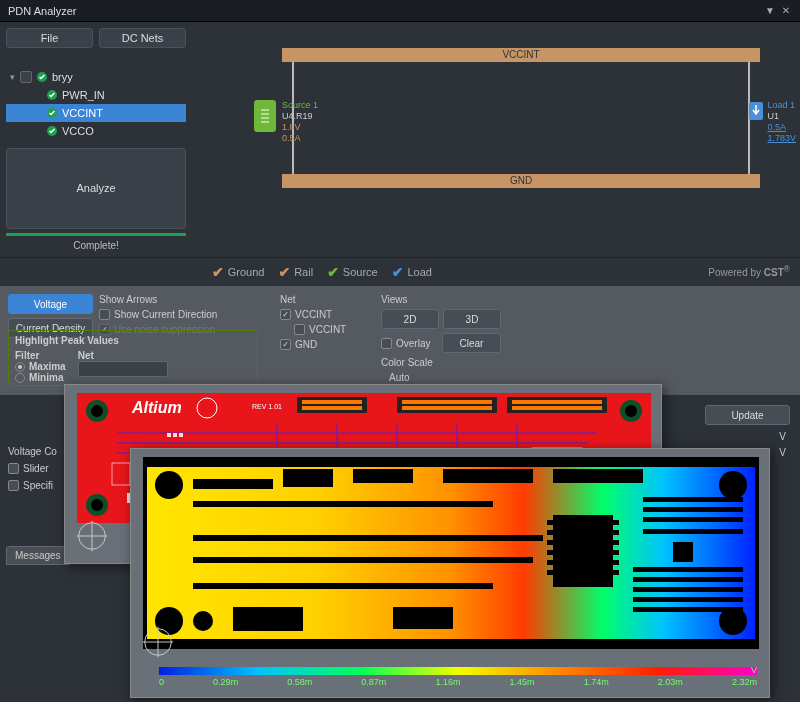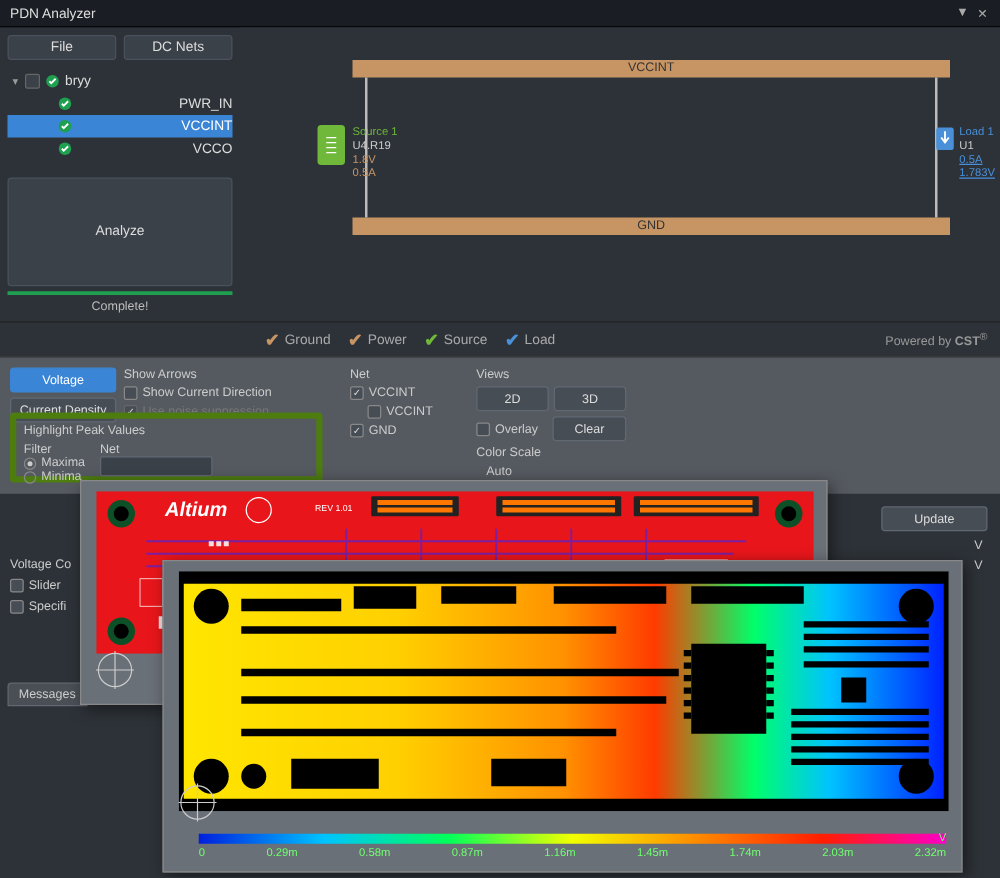--- a/index.html
+++ b/index.html
@@ -7,31 +7,31 @@
 
 
 .titlebar { background: #1a1e24; height: 22px; display: flex; align-items: center; padding: 0 8px; border-bottom: 1px solid #000; }
 .titlebar .title { flex: 1; font-size: 11px; color: #ddd; }
 .titlebar .ctl { display: flex; gap: 4px; align-items: center; }
 .ctl-btn { width: 12px; height: 12px; display: inline-flex; align-items: center; justify-content: center; color: #aaa; font-size: 10px; cursor: pointer; }
 
 
 .top-section { display: flex; height: 235px; background: #2d3238; }
 .left-panel { width: 192px; padding: 6px; display: flex; flex-direction: column; }
-.btn-row { display: flex; gap: 6px; margin-bottom: 6px; }
+.btn-row { display: flex; gap: 6px; margin-bottom: 18px; }
 .btn { background: #3b4149; border: 1px solid #4a525c; border-radius: 3px; color: #ddd; font-size: 11px; height: 20px; display: flex; align-items: center; justify-content: center; cursor: pointer; flex: 1; }
 
 .tree { flex: 1; background: #2d3238; margin-top: 2px; }
 .tree-item { display: flex; align-items: center; height: 18px; font-size: 11px; color: #ddd; }
 .tree-item .chk { width: 12px; height: 12px; border: 1px solid #666; background: #3b4149; margin-right: 4px; border-radius: 2px; }
 .tree-item .ok-icon { width: 12px; height: 12px; margin-right: 4px; display: inline-flex; align-items: center; justify-content: center; }
 .ok-icon svg { width: 12px; height: 12px; }
 .tree-item.selected { background: #3a85d6; color: #fff; }
 .tree-item.root { padding-left: 4px; }
-.tree-item.child { padding-left: 40px; justify-content: space-between; }
+.tree-item.child { padding-left: 40px; }
 .tree-item .arrow { width: 10px; font-size: 9px; color: #999; }
 
 .analyze-btn { height: 20px; margin-top: auto; }
 .progress-bar { height: 3px; background: #1fa050; margin-top: 4px; width: 100%; }
 .complete { text-align: center; font-size: 10px; color: #bbb; margin-top: 4px; }
 
 
 .schematic { flex: 1; position: relative; background: #2d3238; padding: 10px; }
 .net-bar { position: absolute; height: 14px; background: #c79564; color: #333; font-size: 10px; text-align: center; line-height: 14px; left: 90px; right: 40px; }
 .net-bar.top { top: 26px; }
@@ -67,21 +67,21 @@
 .lbl { font-size: 10px; color: #ccc; }
 .chk-row { display: flex; align-items: center; gap: 4px; font-size: 10px; color: #ccc; }
 .chk-box { width: 11px; height: 11px; border: 1px solid #888; background: #474d55; border-radius: 2px; display: inline-flex; align-items: center; justify-content: center; font-size: 8px; color: #ddd; }
 .chk-box.checked::before { content: "✓"; }
 .chk-row.disabled { color: #777; }
 .chk-row.disabled .chk-box { border-color: #666; }
 .views-row { display: flex; gap: 4px; }
 .views-row .small-btn { flex: 1; }
 .radio { width: 10px; height: 10px; border: 1px solid #888; border-radius: 50%; display: inline-flex; align-items: center; justify-content: center; }
 .radio.sel::before { content: ""; width: 4px; height: 4px; background: #ccc; border-radius: 50%; }
-.group { border: 5px solid #4d7c0f; border-radius: 3px; padding: 4px 6px; font-size: 10px; color: #bbb; }
+.group { border: 1px solid #4d7c0f; border-radius: 3px; padding: 4px 6px; font-size: 10px; color: #bbb; font-weight: bold; }
 .group .gtitle { font-size: 10px; color: #ccc; margin-bottom: 4px; }
 
 .voltage-group { position: absolute; left: 8px; top: 446px; width: 90px; }
 .voltage-group .gtitle { font-size: 10px; color: #ccc; }
 .voltage-group .chk-row { margin-top: 6px; }
 
 .messages-tab { position: absolute; left: 6px; top: 546px; background: #4a4f55; border: 1px solid #616872; border-radius: 3px 3px 0 0; padding: 3px 8px; font-size: 10px; color: #ccc; }
 
 
 .pcb-window { position: absolute; background: #6a7078; border: 1px solid #888; box-shadow: 3px 3px 12px rgba(0,0,0,0.5); }
@@ -209,21 +209,21 @@
 </div>
 
 <div class="legend-row">
   <div style="width:188px"></div>
   <div class="legend-item">
       <span class="chk-icon" style="color:#c79564">✔</span>
       <span>Ground</span>
     </div>
   <div class="legend-item">
       <span class="chk-icon" style="color:#c79564">✔</span>
-      <span>Power</span>
+      <span>Rail</span>
     </div>
   <div class="legend-item">
       <span class="chk-icon" style="color:#6fb83a">✔</span>
       <span>Source</span>
     </div>
   <div class="legend-item">
       <span class="chk-icon" style="color:#4a90d9">✔</span>
       <span>Load</span>
     </div>
   <div class="powered"><span>Powered by</span> <b>CST</b><sup>®</sup></div>

